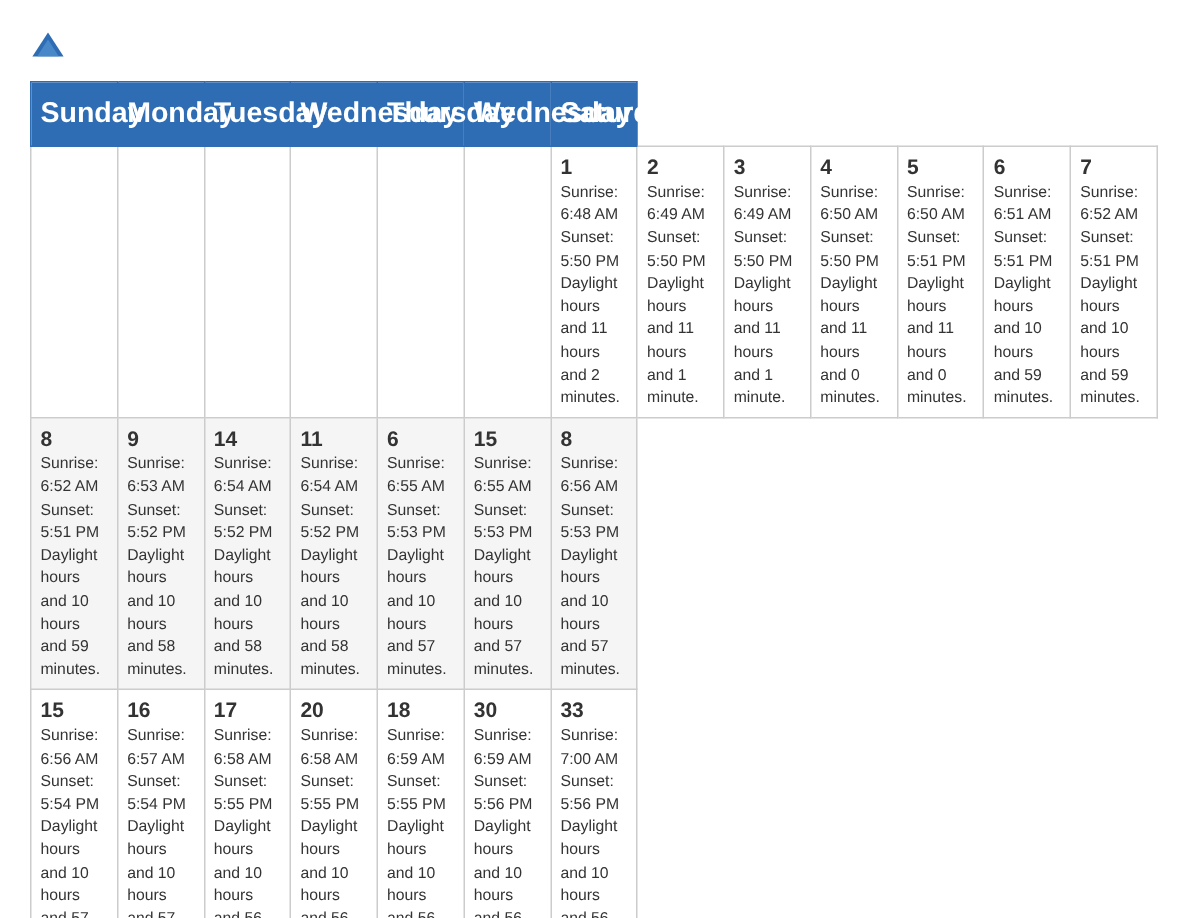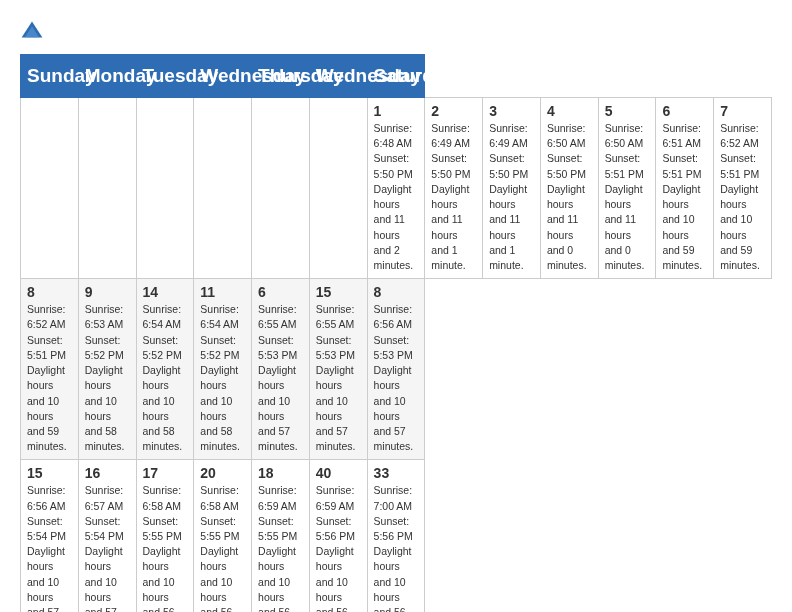--- a/index.html
+++ b/index.html
@@ -139,17 +139,17 @@
         <td><span class="day-number">6</span><span class="day-info">Sunrise: 6:55 AM<br>Sunset: 5:53 PM<br>Daylight hours<br>and 10 hours and 57 minutes.</span></td>
         <td><span class="day-number">15</span><span class="day-info">Sunrise: 6:55 AM<br>Sunset: 5:53 PM<br>Daylight hours<br>and 10 hours and 57 minutes.</span></td>
         <td><span class="day-number">8</span><span class="day-info">Sunrise: 6:56 AM<br>Sunset: 5:53 PM<br>Daylight hours<br>and 10 hours and 57 minutes.</span></td>
       </tr>
       <tr>
         <td><span class="day-number">15</span><span class="day-info">Sunrise: 6:56 AM<br>Sunset: 5:54 PM<br>Daylight hours<br>and 10 hours and 57 minutes.</span></td>
         <td><span class="day-number">16</span><span class="day-info">Sunrise: 6:57 AM<br>Sunset: 5:54 PM<br>Daylight hours<br>and 10 hours and 57 minutes.</span></td>
         <td><span class="day-number">17</span><span class="day-info">Sunrise: 6:58 AM<br>Sunset: 5:55 PM<br>Daylight hours<br>and 10 hours and 56 minutes.</span></td>
         <td><span class="day-number">20</span><span class="day-info">Sunrise: 6:58 AM<br>Sunset: 5:55 PM<br>Daylight hours<br>and 10 hours and 56 minutes.</span></td>
         <td><span class="day-number">18</span><span class="day-info">Sunrise: 6:59 AM<br>Sunset: 5:55 PM<br>Daylight hours<br>and 10 hours and 56 minutes.</span></td>
-        <td><span class="day-number">40</span><span class="day-info">Sunrise: 6:59 AM<br>Sunset: 5:56 PM<br>Daylight hours<br>and 10 hours and 56 minutes.</span></td>
+        <td><span class="day-number">30</span><span class="day-info">Sunrise: 6:59 AM<br>Sunset: 5:56 PM<br>Daylight hours<br>and 10 hours and 56 minutes.</span></td>
         <td><span class="day-number">33</span><span class="day-info">Sunrise: 7:00 AM<br>Sunset: 5:56 PM<br>Daylight hours<br>and 10 hours and 56 minutes.</span></td>
       </tr>
     </tbody>
 </table>
 
 </body></html>

